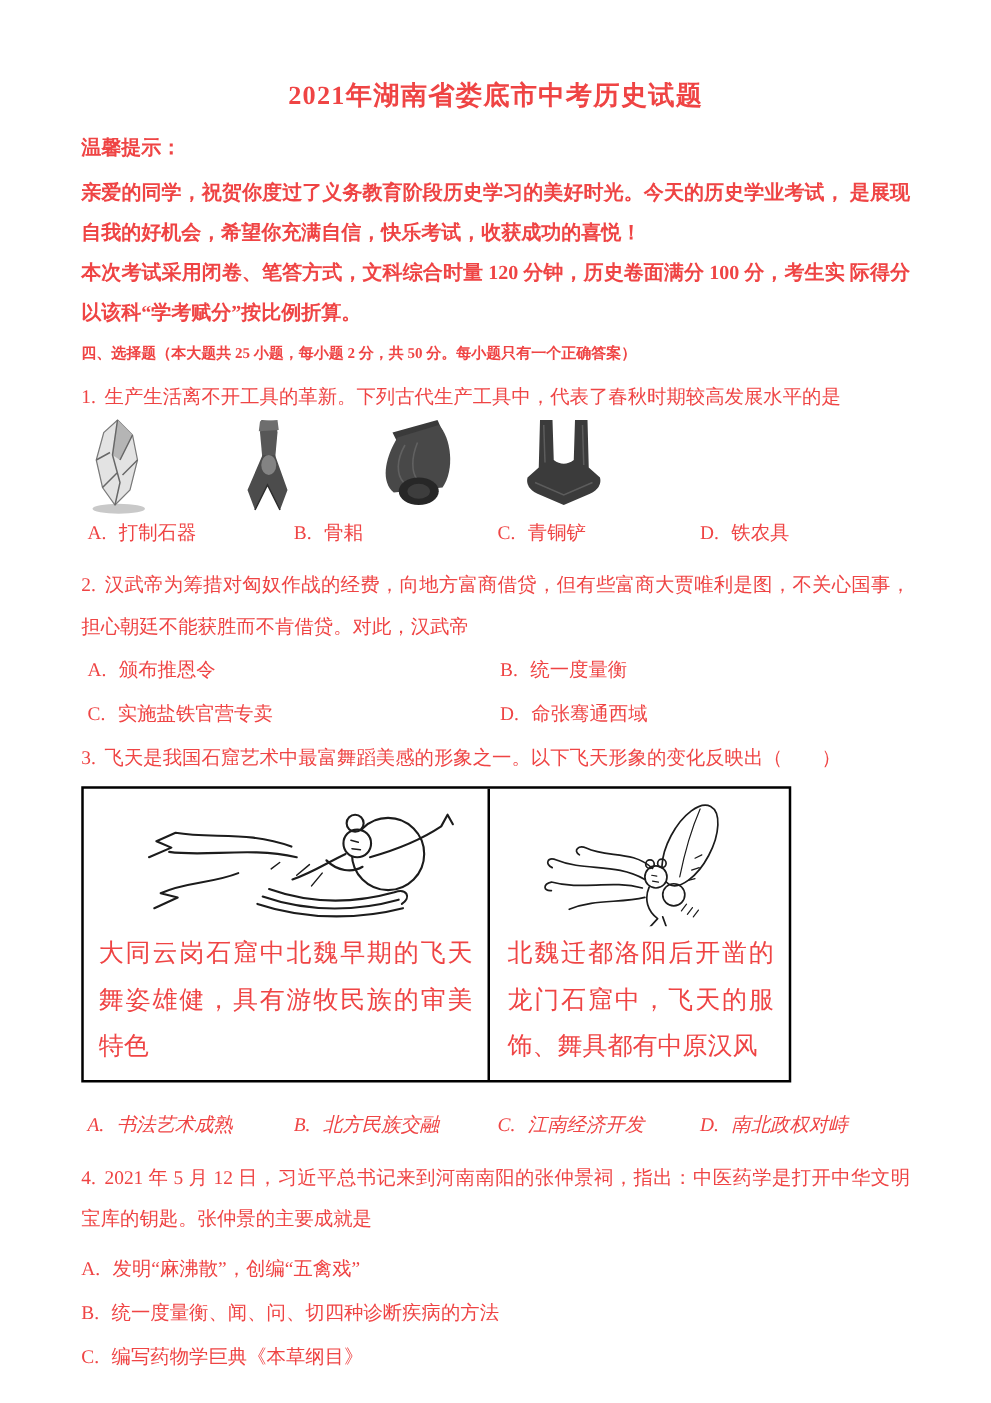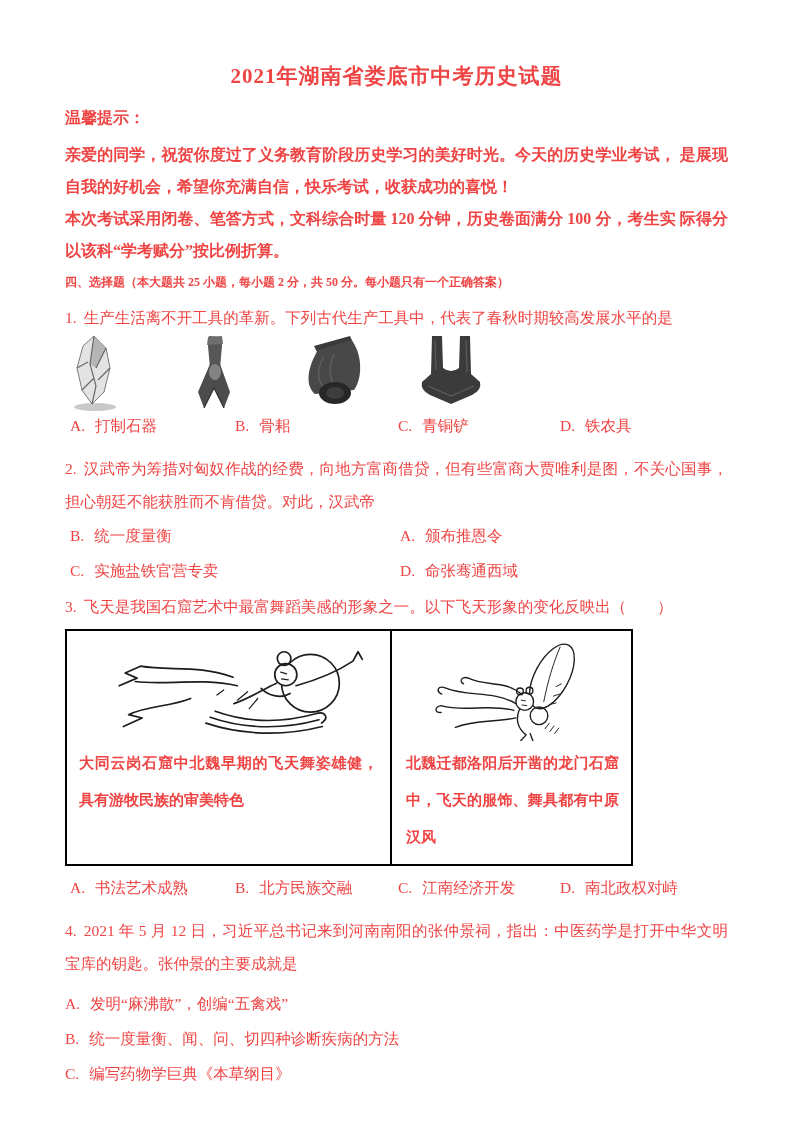--- a/index.html
+++ b/index.html
@@ -17,33 +17,33 @@
   .q-num { margin-right:7px; }
 
   .tools-strip { position:relative; height:78px; margin-top:0; }
   .tool { position:absolute; top:0; }
   .tool-1 { left:3px; }  .tool-2 { left:125px; }
   .tool-3 { left:235px; } .tool-4 { left:355px; }
 
   .opt-row4 { position:relative; height:26px; margin-top:4px; font-size:15.5px; }
   .opt-row4 .opt { position:absolute; top:0; white-space:nowrap; }
   .opt-a { left:5px; } .opt-b { left:170px; } .opt-c { left:333px; } .opt-d { left:495px; }
-  .opt-row4.q3-opts { margin-top:12px; }
+  .opt-row4.q3-opts { margin-top:24px;font-style:italic; }
 
   .opt-grid2 { margin:8px 0 0 5px; display:grid; grid-template-columns:330px 1fr; row-gap:14px; font-size:15.5px; }
   .opt-stack { margin-top:2px; }
   .opt-stack .opt { display:block; margin-top:13px; font-size:15.5px; line-height:22px; }
   .opt-label { margin-right:10px; }
 
   .fig-box { box-sizing:border-box; margin-top:6px; width:568px; border:2px solid #000; display:flex; background:#fff; }
   .fig-cell { box-sizing:border-box; padding:8px 12px 8px; }
   .fig-cell-left  { width:325px; border-right:2px solid #000; }
   .fig-cell-right { width:239px;padding-left:14px; }
   .fig-art { display:block; }
-  .fig-caption { margin:4px 0 0; font-size:15px; line-height:37px; text-align:justify;font-weight:bold; }
+  .fig-caption { margin:4px 0 0; font-size:20px; line-height:37px; text-align:justify; }
 
   .line-art { stroke:#1c1c1c; stroke-width:2; fill:none; stroke-linecap:round; stroke-linejoin:round; }
   .line-art-thin { stroke:#1c1c1c; stroke-width:1.4; fill:none; stroke-linecap:round; }
 </style>
 </head>
 <body>
 
 <div class="page">
 
   <h1 class="title">2021年湖南省娄底市中考历史试题</h1>
@@ -88,22 +88,22 @@
       <span class="opt opt-a"><span class="opt-label">A.</span><span>打制石器</span></span>
       <span class="opt opt-b"><span class="opt-label">B.</span><span>骨耜</span></span>
       <span class="opt opt-c"><span class="opt-label">C.</span><span>青铜铲</span></span>
       <span class="opt opt-d"><span class="opt-label">D.</span><span>铁农具</span></span>
     </div>
   </div>
 
   <div>
     <p class="q-text" style="margin-top:10px;"><span class="q-num">2.</span><span>汉武帝为筹措对匈奴作战的经费，向地方富商借贷，但有些富商大贾唯利是图，不关心国事，担心朝廷不能获胜而不肯借贷。对此，汉武帝</span></p>
     <div class="opt-grid2">
+      <span class="opt"><span class="opt-label">A.</span><span>颁布推恩令</span></span>
       <span class="opt"><span class="opt-label">B.</span><span>统一度量衡</span></span>
-      <span class="opt"><span class="opt-label">A.</span><span>颁布推恩令</span></span>
       <span class="opt"><span class="opt-label">C.</span><span>实施盐铁官营专卖</span></span>
       <span class="opt"><span class="opt-label">D.</span><span>命张骞通西域</span></span>
     </div>
   </div>
 
   <div>
     <p class="q-text" style="margin-top:8px;"><span class="q-num">3.</span><span>飞天是我国石窟艺术中最富舞蹈美感的形象之一。以下飞天形象的变化反映出（　　）</span></p>
 
     <div class="fig-box">
       <div class="fig-cell fig-cell-left">

